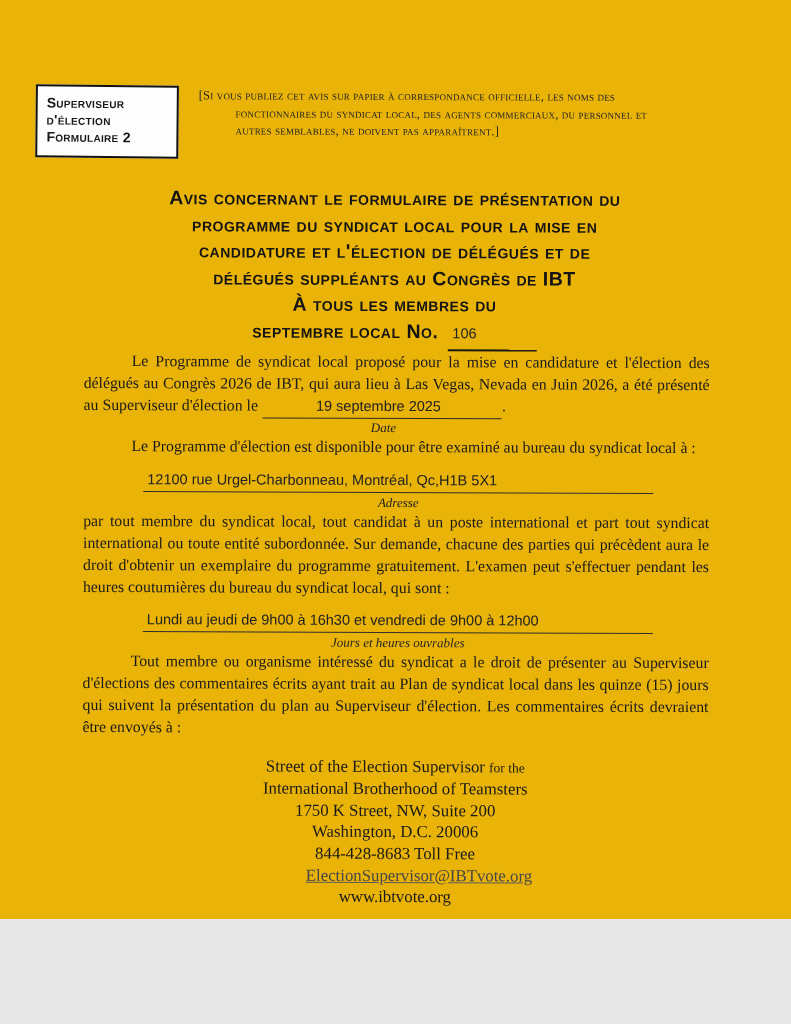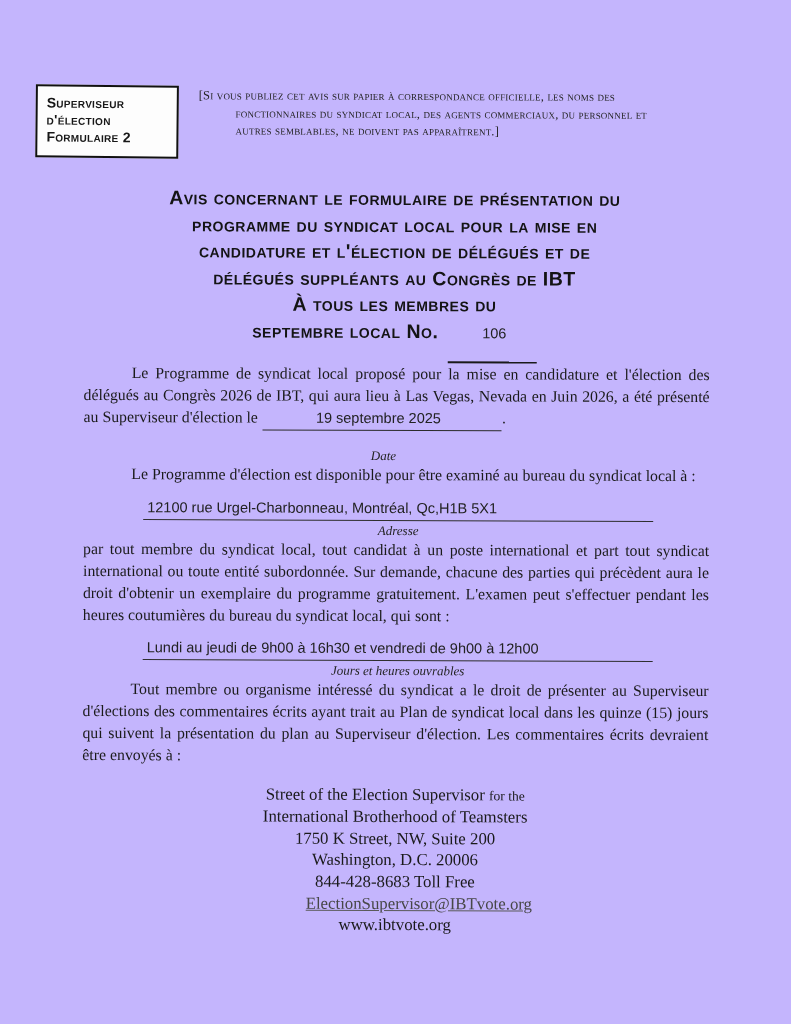--- a/index.html
+++ b/index.html
@@ -1,20 +1,20 @@
 <!DOCTYPE html>
 <html><head>
 <meta charset="utf-8">
 <style>
   html,body{margin:0;padding:0;background:#e8e8e8;}
   .page{
     position:relative;
-    width:791px;height:1024px;
+    width:791px;height:919px;
     margin:0 auto;
-    background:#c4b5fd;
+    background:#eab308;
     overflow:hidden;
     color:#1c1c1c;
     font-family:"Liberation Serif", serif;
   }
   .tilt{transform:rotate(0.2deg);transform-origin:50% 0;}
 
   
   .header-row{
     display:flex;align-items:flex-start;gap:20px;
     padding:86px 30px 0 36px;
@@ -53,22 +53,22 @@
     font-size:19.5px;line-height:26.5px;
     letter-spacing:.5px;
     color:#141414;
   }
   .title-last{display:inline-block;}
   .num-fill{
     display:inline-block;
     width:84px;
     margin-left:9px;
     border-bottom:2px solid #1a1a1a;
-    text-align:center;
-    padding:0 0 15px 5px;
+    text-align:left;
+    padding:0 0 3px 5px;
     vertical-align:baseline;
   }
   .filled{
     font-family:"Liberation Sans", sans-serif;
     font-weight:normal;
     font-variant:normal;
     letter-spacing:0;
     font-size:14.5px;
     color:#222;
   }
@@ -90,21 +90,21 @@
     padding:0 0 1px 5px;
     margin-left:5px;
     vertical-align:baseline;
   }
   .field-label{
     font-style:italic;
     font-size:13px;line-height:16px;
     color:#242424;
     text-align:center;
   }
-  .date-label{width:200px;margin-left:200px;margin-top:17px;}
+  .date-label{width:200px;margin-left:200px;margin-top:1px;}
 
   .fill-line{
     margin:13px 0 0 60px;
     width:506px;
     border-bottom:1.5px solid #2f2f2f;
     padding:0 0 3px 4px;
   }
   .fill-label{width:510px;margin-left:60px;margin-top:2px;}
 
   .gap-sm{margin-top:11px;}

